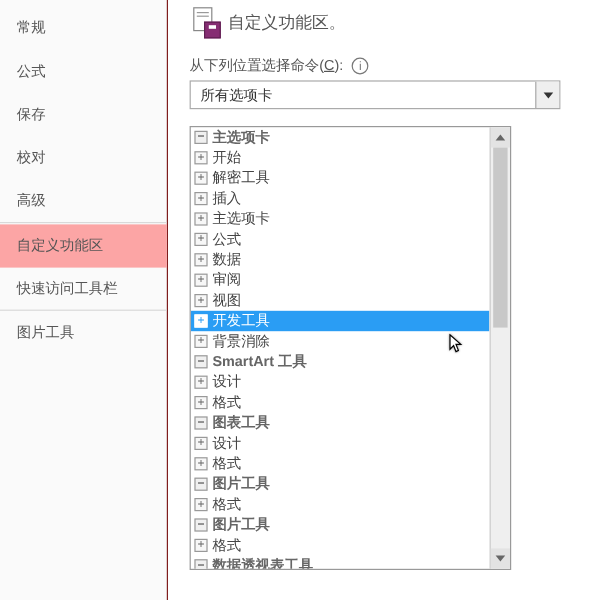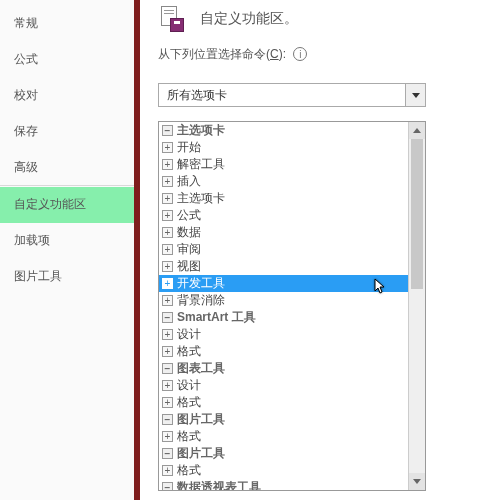--- a/index.html
+++ b/index.html
@@ -9,46 +9,46 @@
     background: #ffffff;
     color: #444;
     width: 500px;
     height: 500px;
     overflow: hidden;
     display: flex;
   }
   .sidebar {
     width: 140px;
     background: #fafafa;
-    border-right: 6px solid #7f1d1d;
+    border-right: 1px solid #7f1d1d;
     padding-top: 6px;
   }
   .sidebar-item {
     padding: 9px 14px;
     cursor: pointer;
     color: #555;
     border-bottom: 1px solid transparent;
   }
   .sidebar-item.active {
-    background: #86efac;
+    background: #fca5a5;
     position: relative;
   }
   .sidebar-item.sep {
     border-bottom: 1px solid #d9d9d9;
     margin-bottom: 1px;
   }
   .main {
     flex: 1;
     padding: 6px 4px 0 18px;
     position: relative;
   }
   .header {
     display: flex;
     align-items: center;
-    gap: 16px;
+    gap: 6px;
     margin-bottom: 14px;
     margin-top: 0px;
   }
   .header-icon {
     position: relative;
     width: 26px;
     height: 26px;
   }
   .doc-back {
     position: absolute;
@@ -72,35 +72,35 @@
     border:1px solid #5f1f52;
   }
   .disk::after {
     content:"";
     position:absolute;
     left:3px; top:2px;
     width:6px; height:3px;
     background:#fff;
   }
   .header-text { font-size: 14px; color: #555; }
-  .label-row { margin-bottom: 20px; color:#555; }
+  .label-row { margin-bottom: 4px; color:#555; }
   .underline-key { text-decoration: underline; }
   .help-icon {
     display:inline-block;
     width:14px; height:14px;
     border:1px solid #777;
     border-radius:50%;
     font-size:10px;
     line-height:13px;
     text-align:center;
     color:#777;
     margin-left:4px;
   }
   .dropdown {
-    width: 268px;
+    width: 309px;
     height: 24px;
     border: 1px solid #aaa;
     display:flex;
     align-items:center;
     margin-bottom: 14px;
     justify-content: center;
   }
   .dropdown-text { flex:1; padding: 0 8px; color:#333; }
   .dropdown-btn {
     width: 20px; height: 22px;
@@ -190,25 +190,25 @@
     height:150px;
     background:#c8c8c8;
   }
 </style>
 </head>
 <body>
 
 <div class="sidebar">
   <div class="sidebar-item">常规</div>
   <div class="sidebar-item">公式</div>
+  <div class="sidebar-item">保存</div>
   <div class="sidebar-item">校对</div>
-  <div class="sidebar-item">保存</div>
   <div class="sidebar-item sep">高级</div>
   <div class="sidebar-item active">自定义功能区</div>
-  <div class="sidebar-item">加载项</div>
+  <div class="sidebar-item sep">快速访问工具栏</div>
   <div class="sidebar-item">图片工具</div>
 </div>
 
 <div class="main">
   <div class="header">
     <div class="header-icon">
       <div class="doc-back"></div>
         <div class="disk"></div>
     </div>
     <div class="header-text">自定义功能区。</div>

